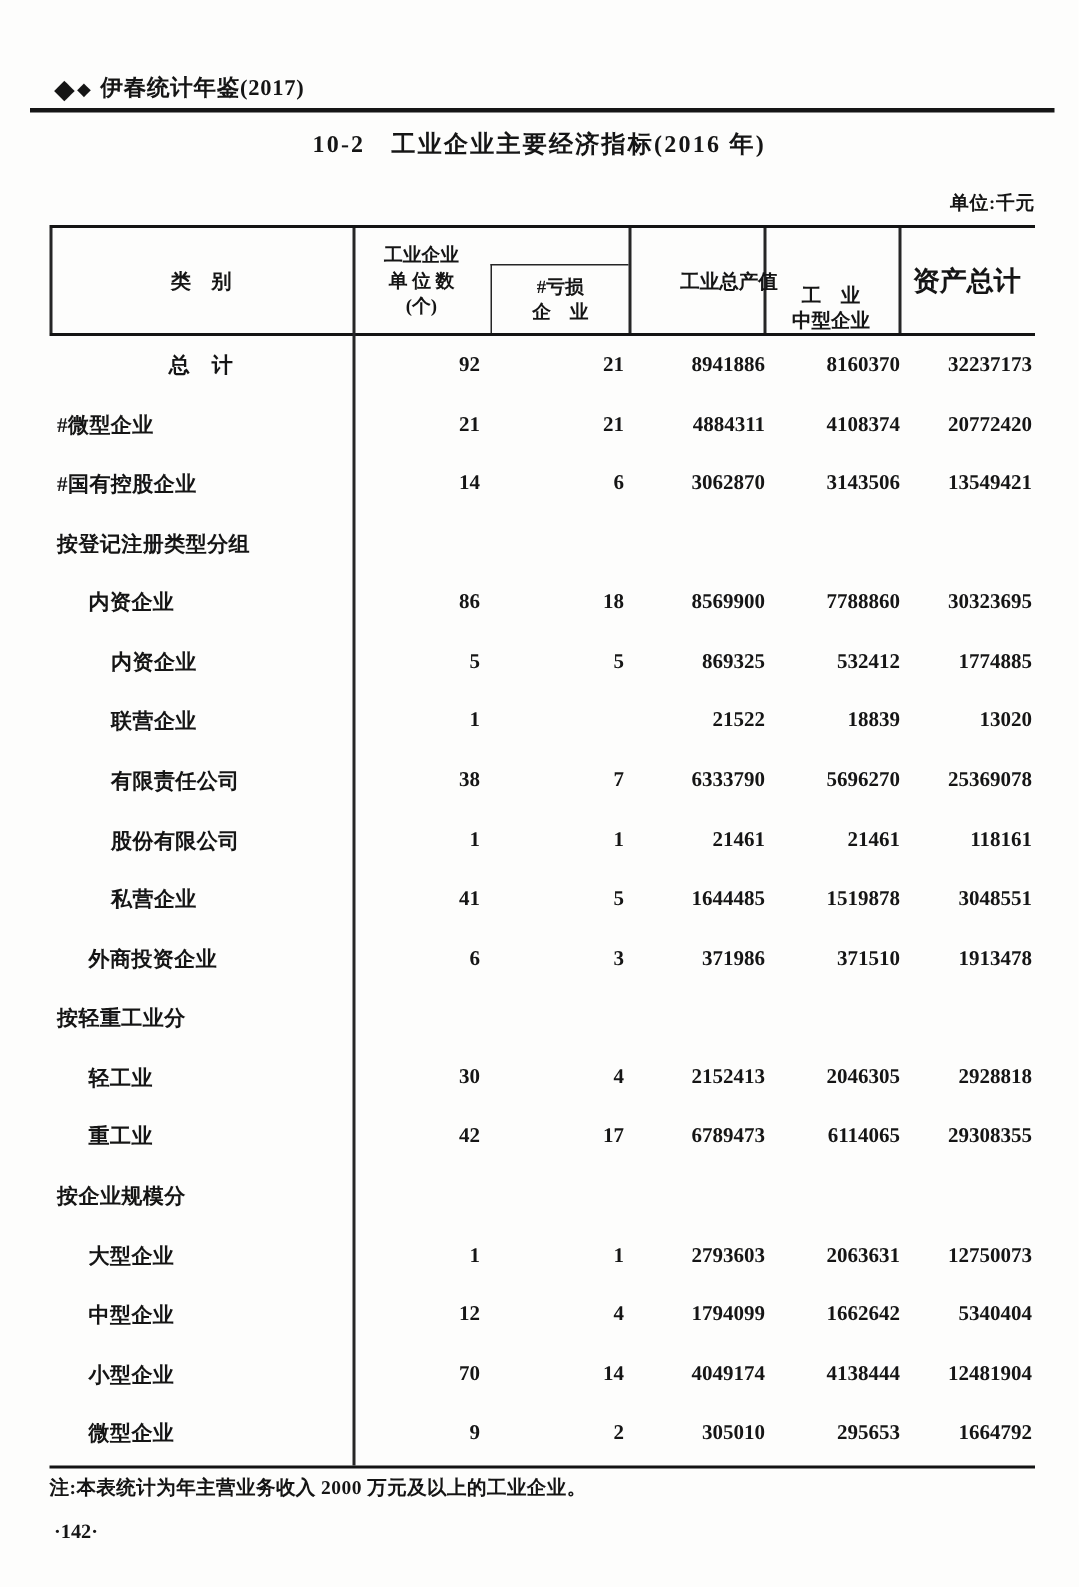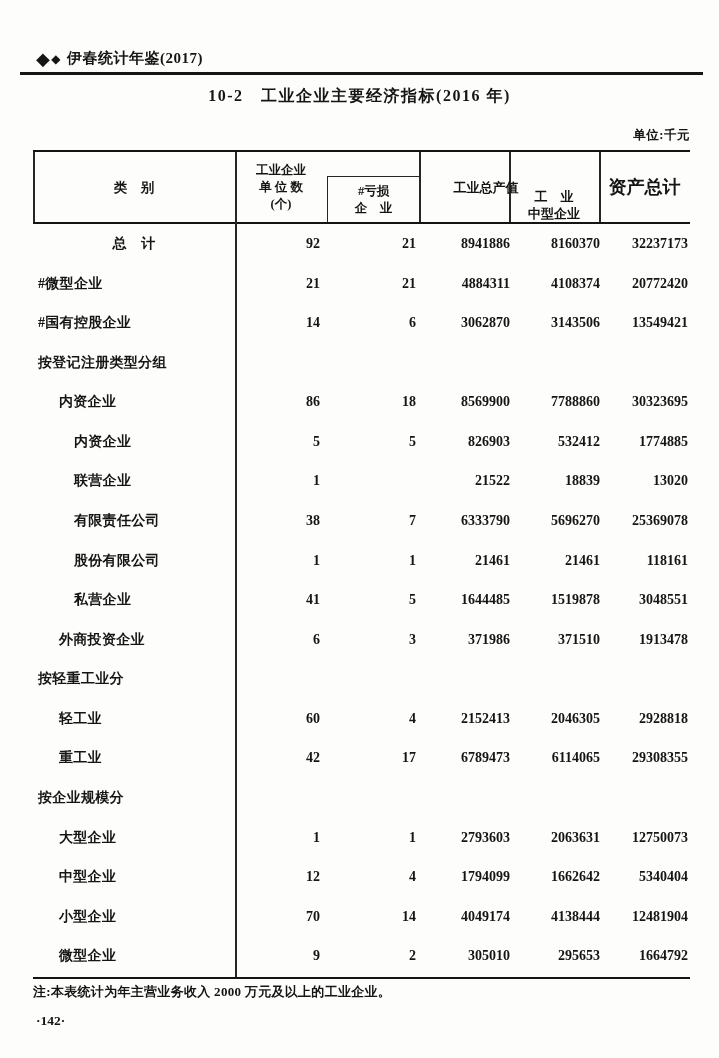--- a/index.html
+++ b/index.html
@@ -181,21 +181,21 @@
         <div class="num c2">18</div>
         <div class="num c3">8569900</div>
         <div class="num c4">7788860</div>
         <div class="num c5">30323695</div>
       </div>
 
       <div class="tr">
         <div class="lbl ind2">内资企业</div>
         <div class="num c1">5</div>
         <div class="num c2">5</div>
-        <div class="num c3">826903</div>
+        <div class="num c3">869325</div>
         <div class="num c4">532412</div>
         <div class="num c5">1774885</div>
       </div>
 
       <div class="tr">
         <div class="lbl ind2">联营企业</div>
         <div class="num c1">1</div>
         <div class="num c2"></div>
         <div class="num c3">21522</div>
         <div class="num c4">18839</div>
@@ -242,21 +242,21 @@
         <div class="lbl ind0">按轻重工业分</div>
         <div class="num c1"></div>
         <div class="num c2"></div>
         <div class="num c3"></div>
         <div class="num c4"></div>
         <div class="num c5"></div>
       </div>
 
       <div class="tr">
         <div class="lbl ind1">轻工业</div>
-        <div class="num c1">60</div>
+        <div class="num c1">30</div>
         <div class="num c2">4</div>
         <div class="num c3">2152413</div>
         <div class="num c4">2046305</div>
         <div class="num c5">2928818</div>
       </div>
 
       <div class="tr">
         <div class="lbl ind1">重工业</div>
         <div class="num c1">42</div>
         <div class="num c2">17</div>

